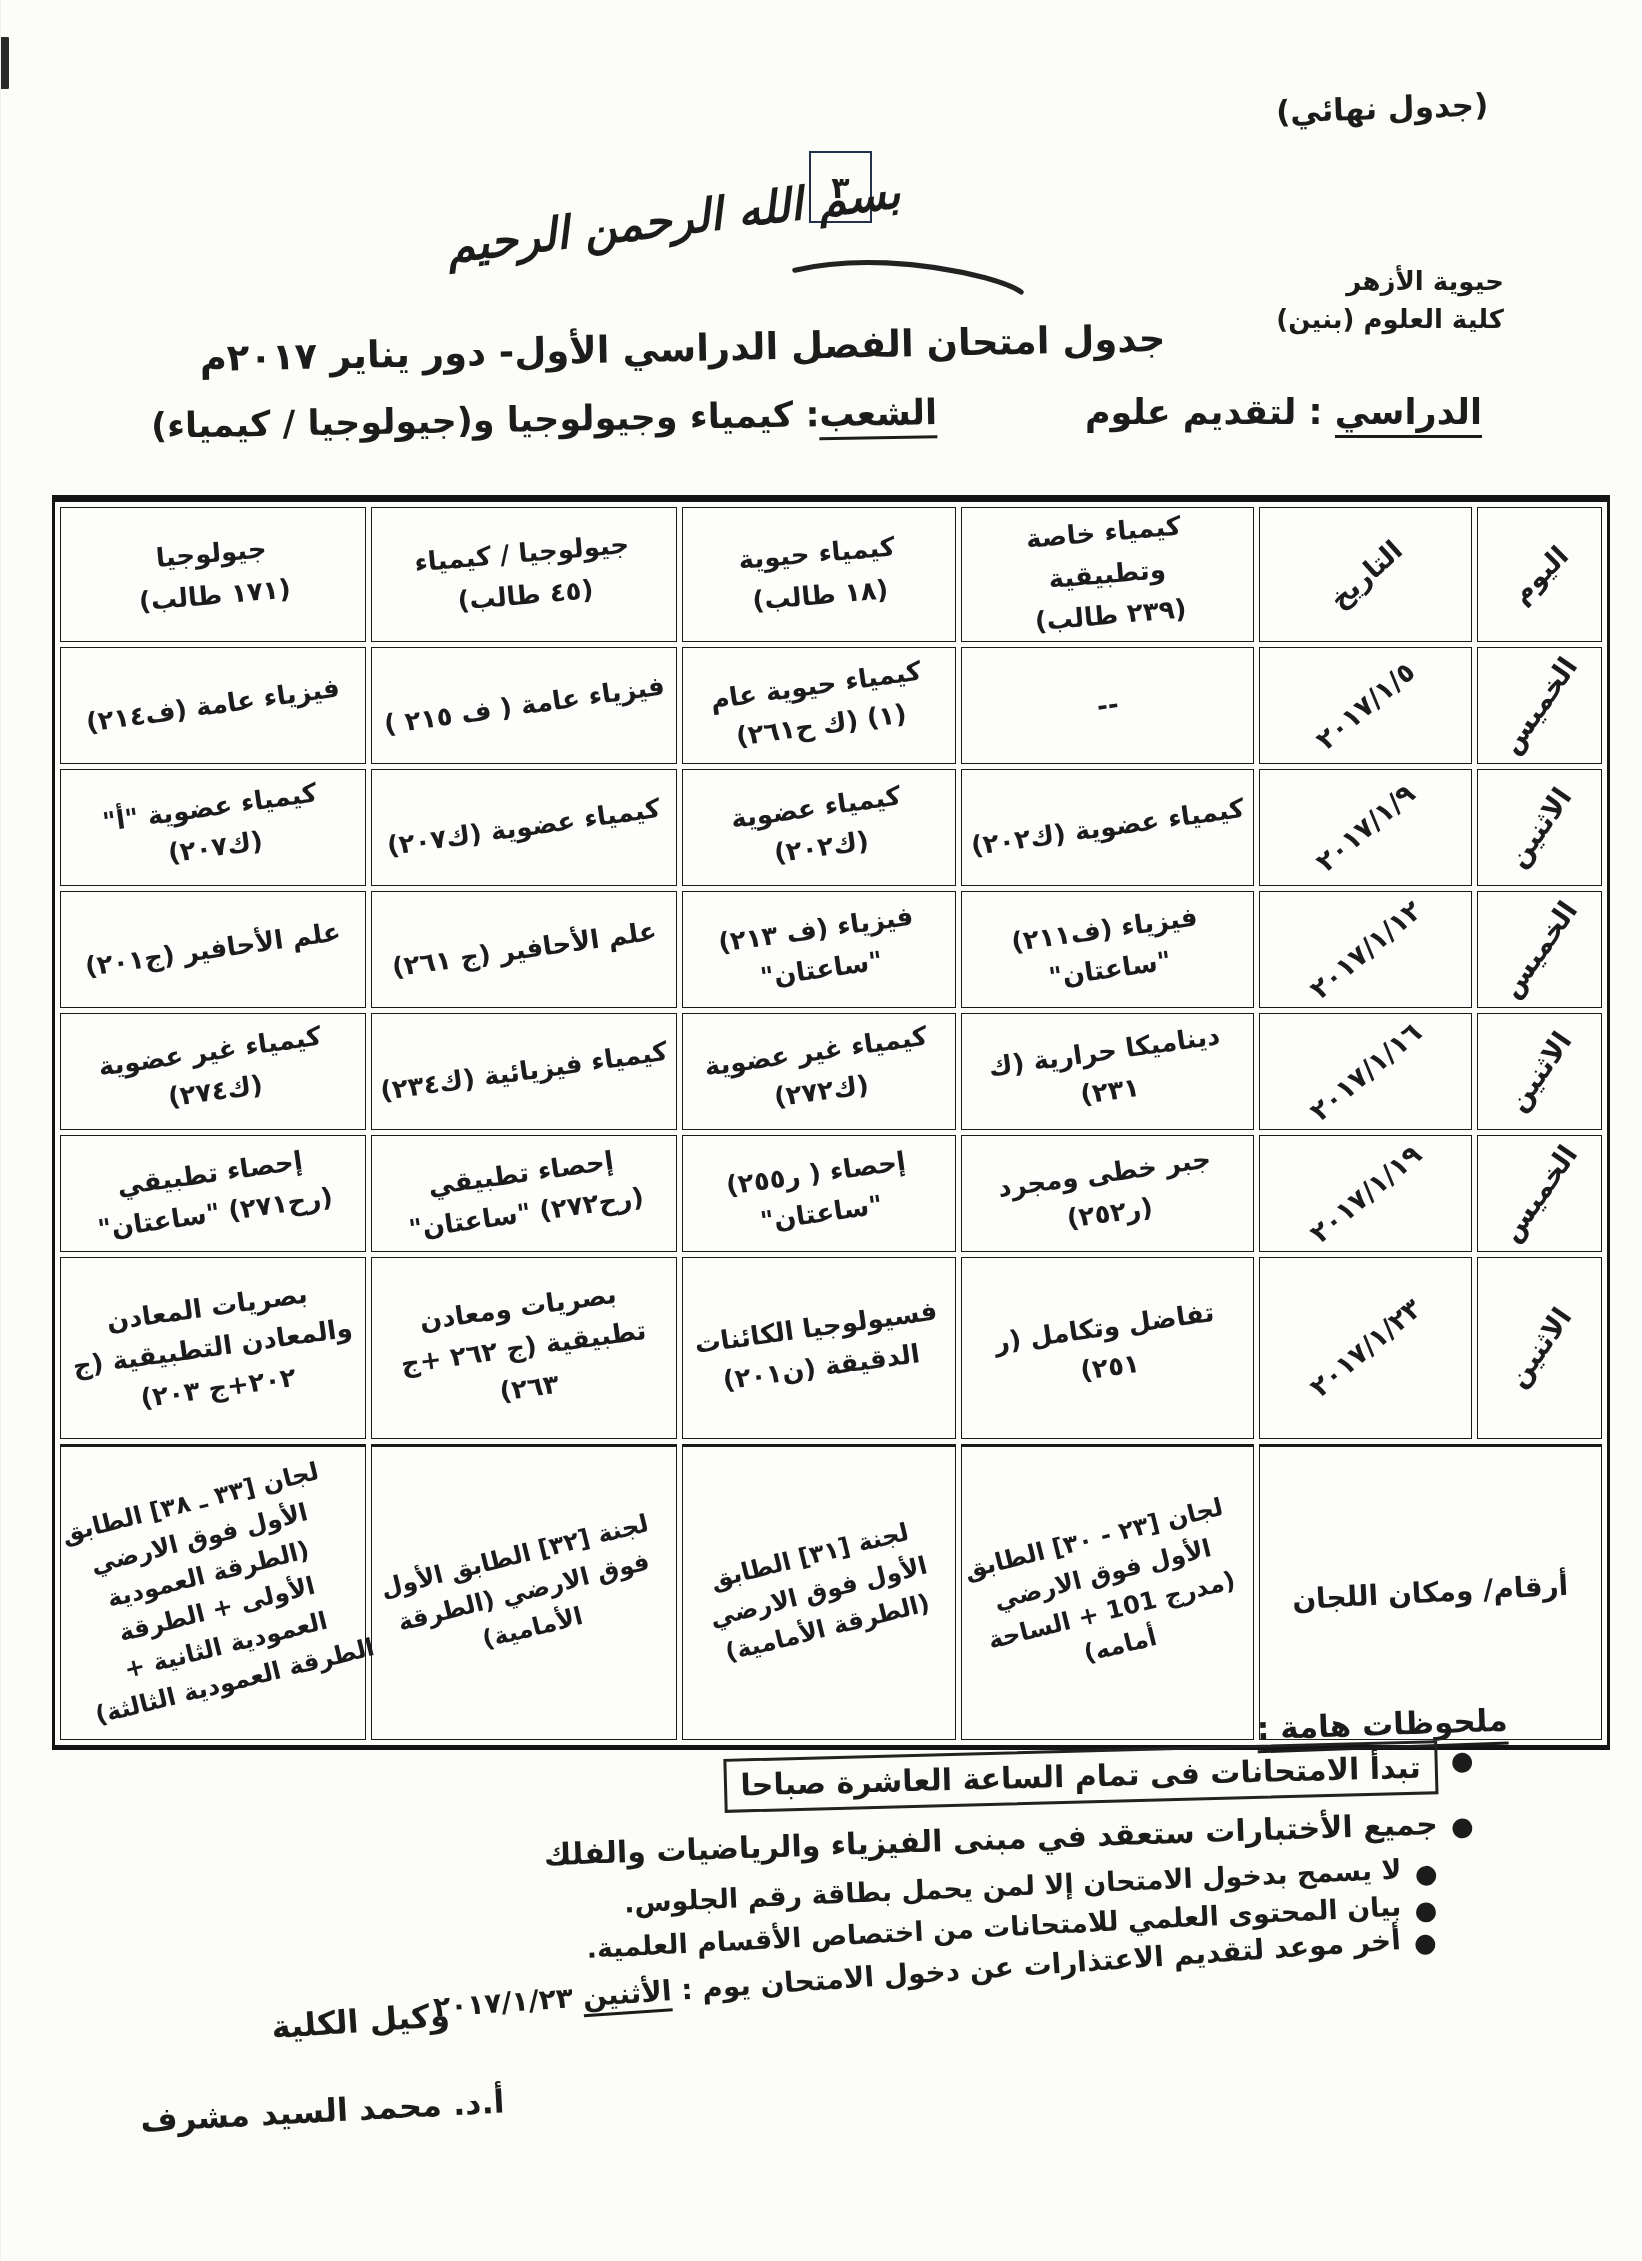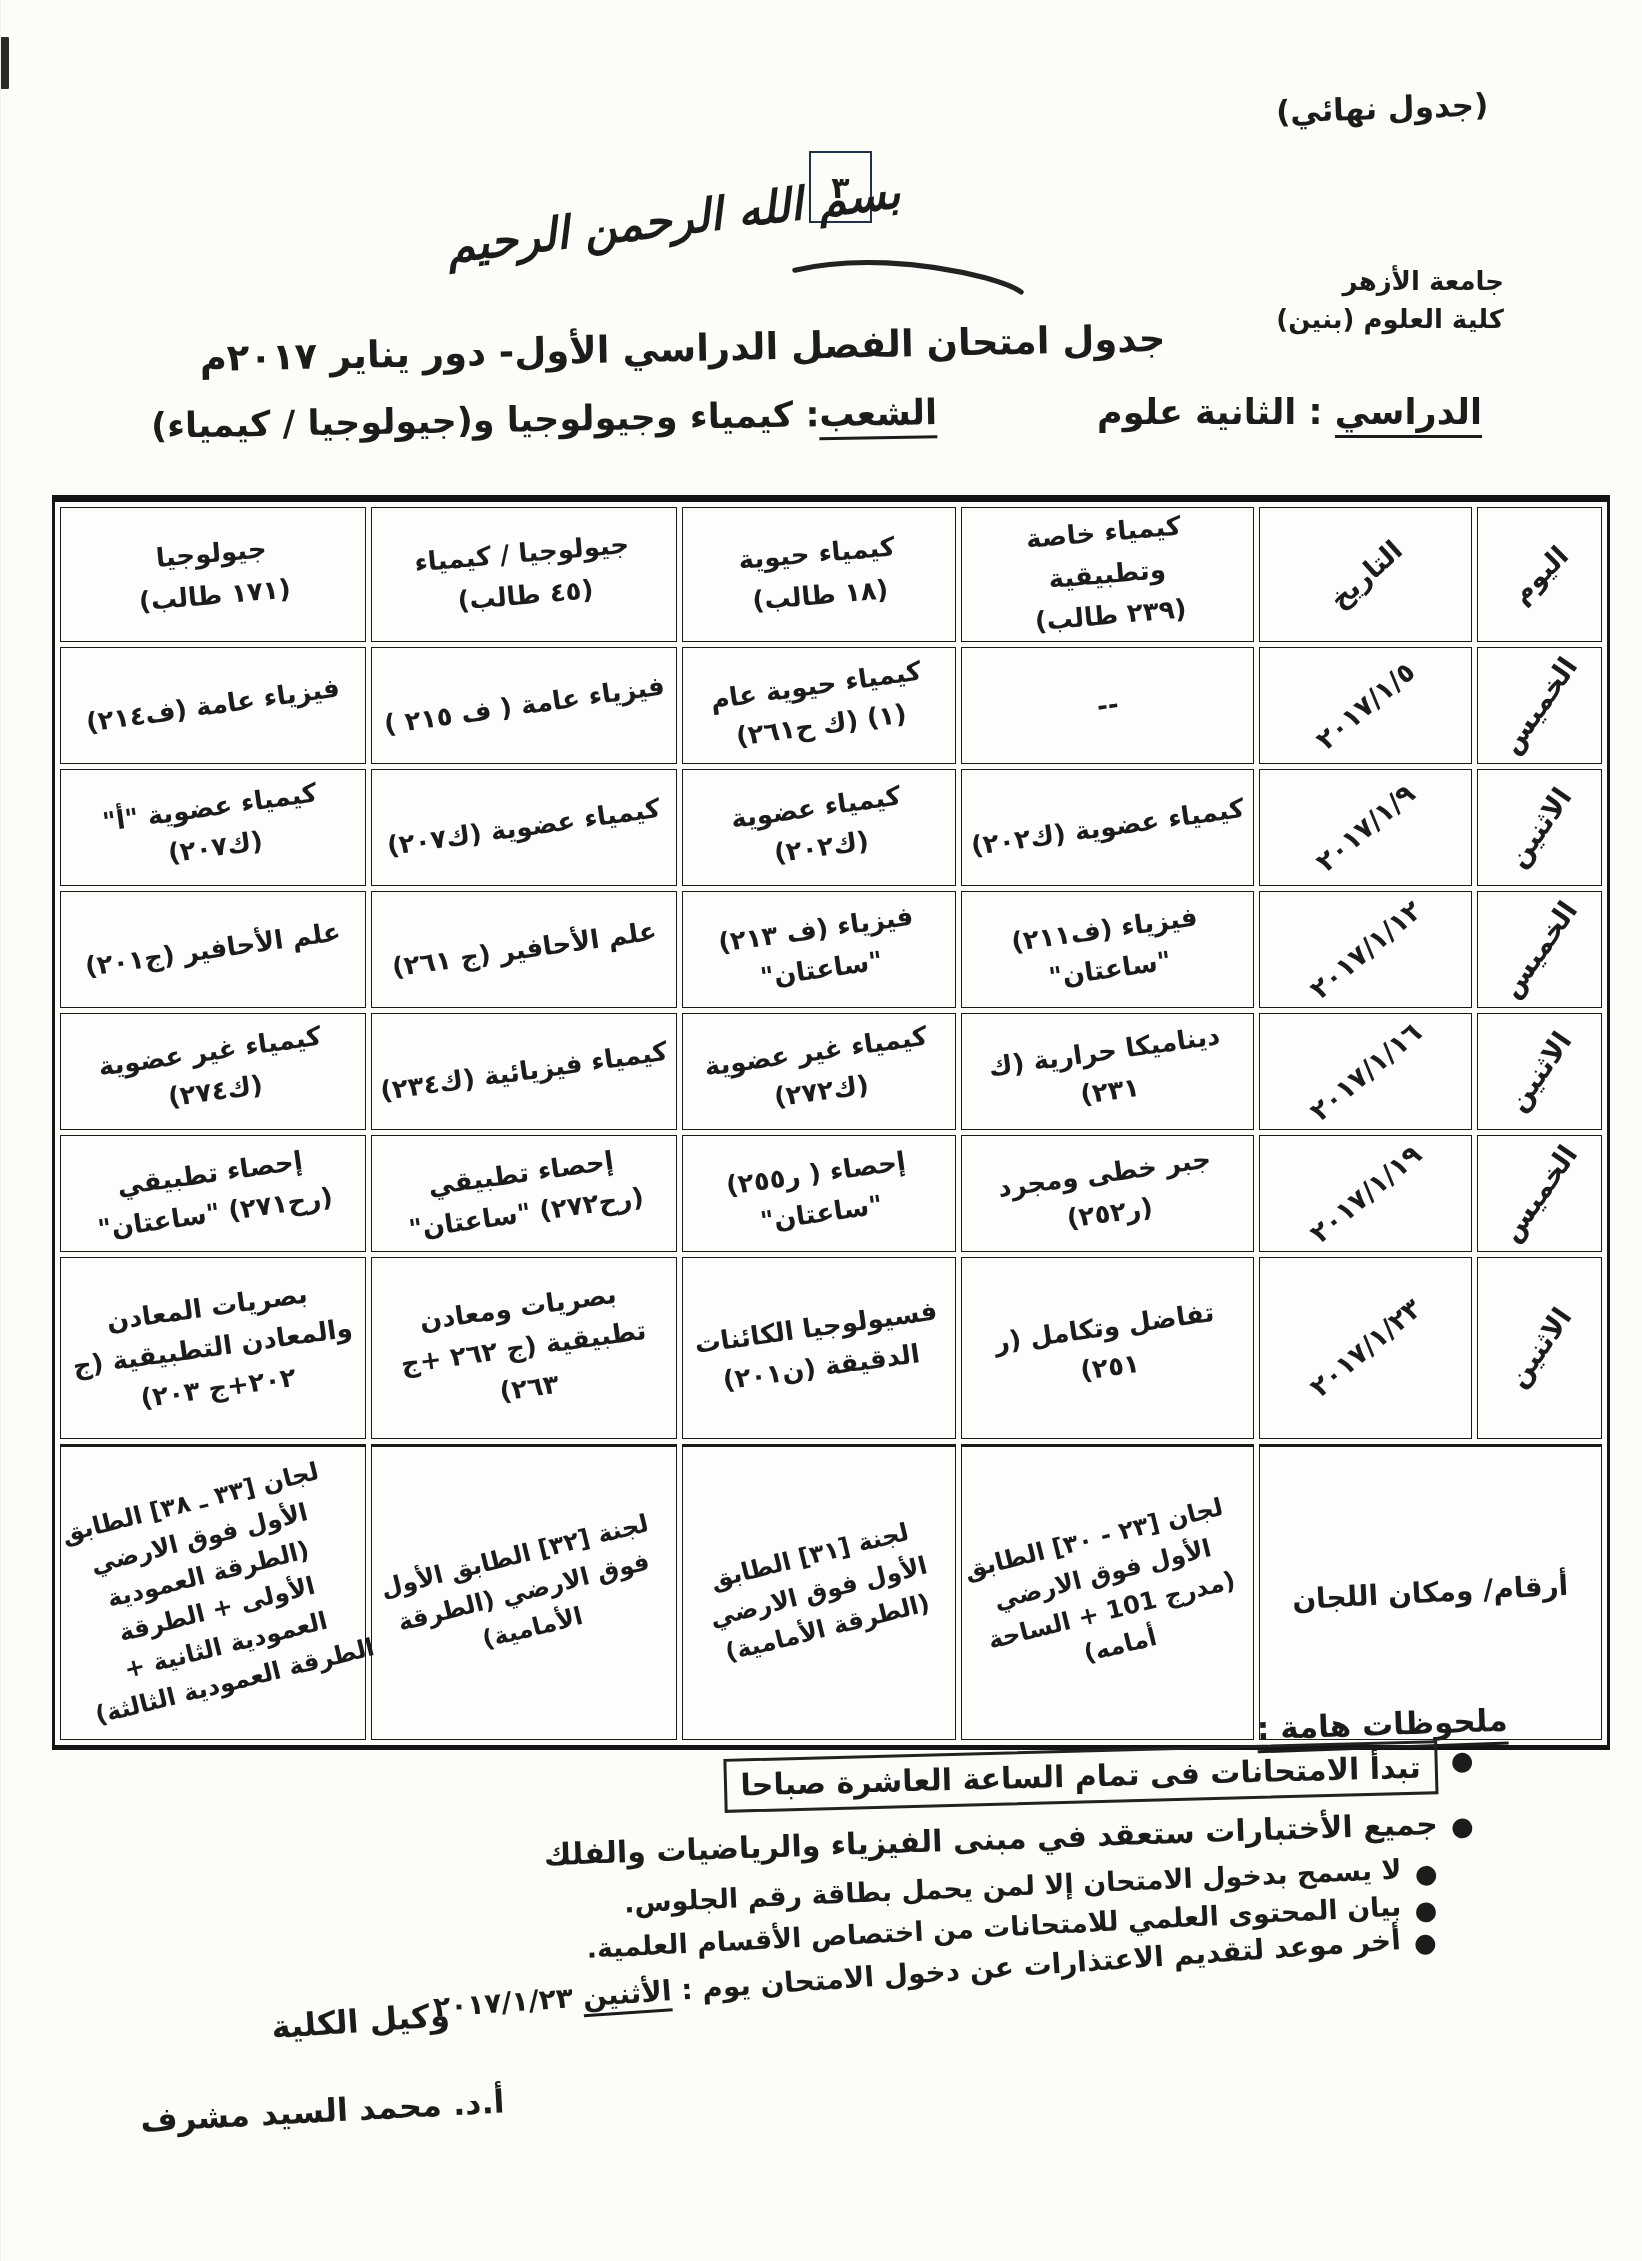--- a/index.html
+++ b/index.html
@@ -150,28 +150,28 @@
   <div class="page-num-box">
     <span>٣</span>
   </div>
 
   <div class="basmala">بسم الله الرحمن الرحيم</div>
   <svg class="basmala-flourish" width="232" height="45" viewBox="0 0 360 70">
     <path d="M4 22 C 90 2, 200 8, 300 34 C 325 41, 345 48, 356 56" stroke="#222" stroke-width="8" fill="none" stroke-linecap="round"></path>
   </svg>
 
   <div class="org-block">
-    <div>جامعة الأزهر</div>
+    <div>حيوية الأزهر</div>
     <div>كلية العلوم (بنين)</div>
   </div>
 
   <div class="title-line">جدول امتحان الفصل الدراسي الأول- دور يناير ٢٠١٧م</div>
 
   <div class="grade-line">
-    <span class="u-heavy">الدراسي</span><span> : الثانية علوم</span>
+    <span class="u-heavy">الدراسي</span><span> : لتقديم علوم</span>
   </div>
 
   <div class="division-line">
     <span class="u-heavy">الشعب</span><span>: كيمياء  وجيولوجيا و(جيولوجيا / كيمياء)</span>
   </div>
 
   <table class="schedule" dir="rtl">
     <colgroup>
       <col class="c-day">
         <col class="c-date">

